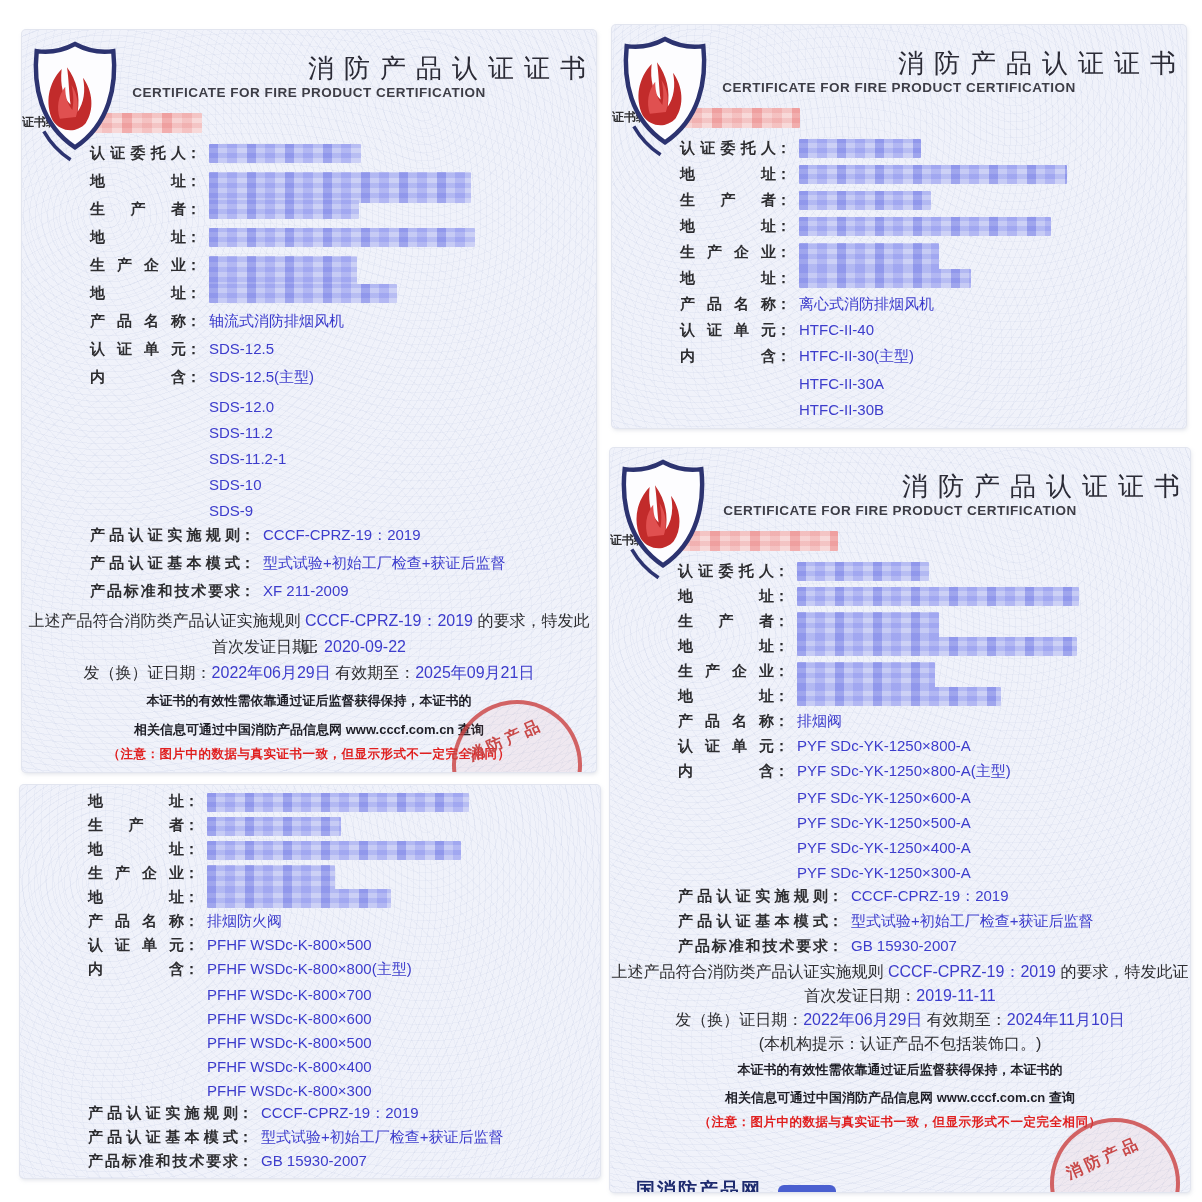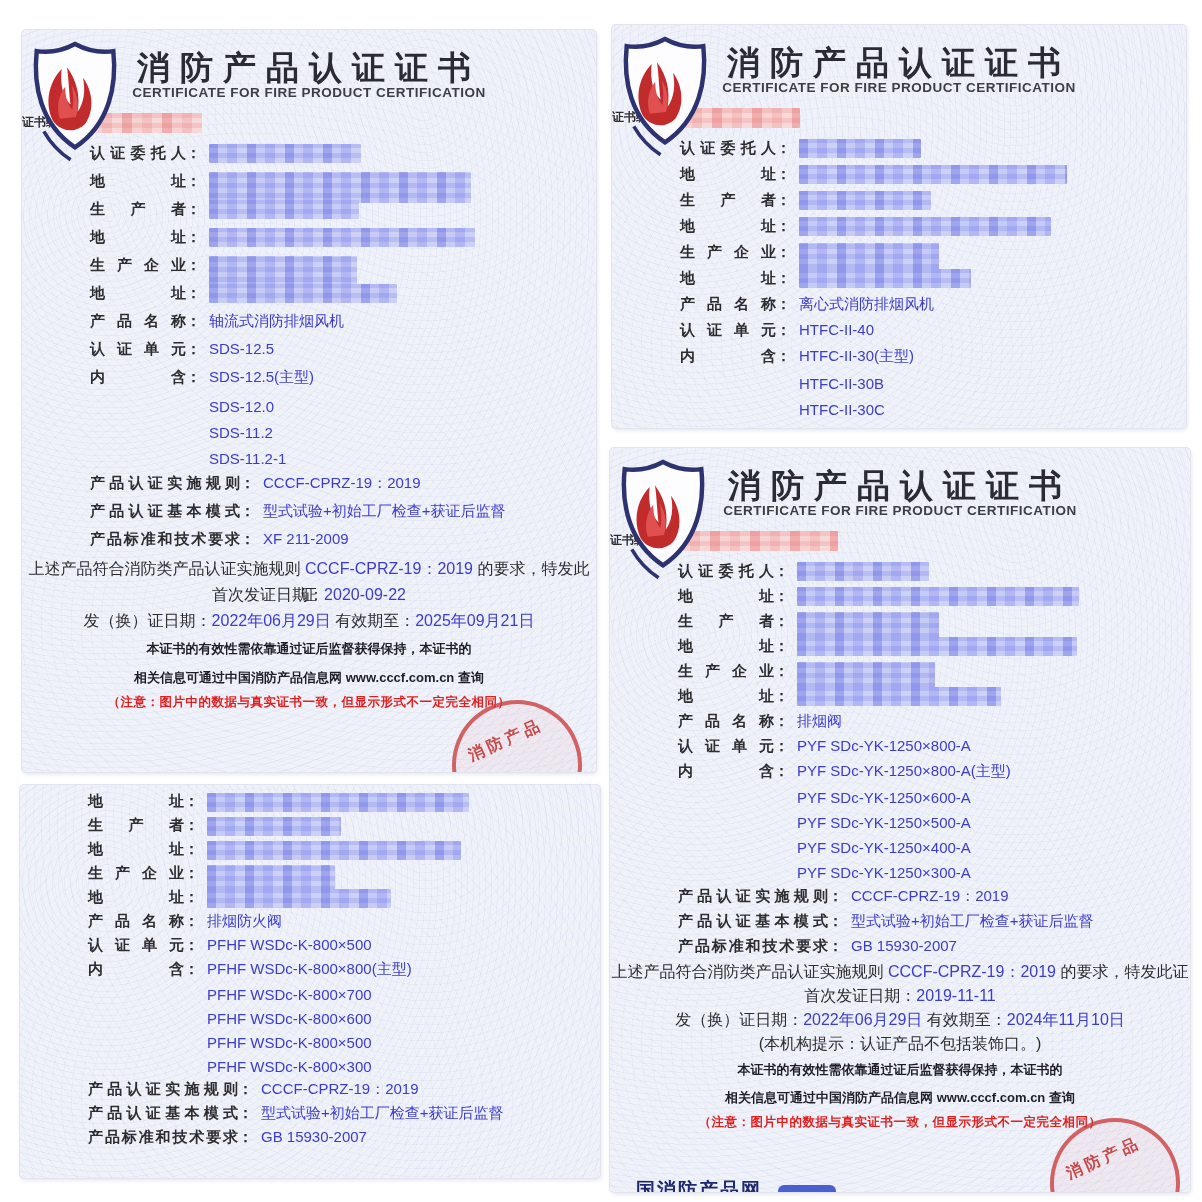--- a/index.html
+++ b/index.html
@@ -11,22 +11,22 @@
           repeating-radial-gradient(circle at 15% 25%, rgba(150,165,205,.10) 0 1px, rgba(0,0,0,0) 1px 6px),
           repeating-radial-gradient(circle at 70% 10%, rgba(150,165,205,.08) 0 1px, rgba(0,0,0,0) 1px 8px),
           repeating-radial-gradient(circle at 40% 80%, rgba(150,165,205,.07) 0 1px, rgba(0,0,0,0) 1px 10px);
         box-shadow:0 0 0 1px #e2e5ef, 1px 2px 4px rgba(160,168,190,.35);}
   #c1{left:22px;top:30px;width:574px;height:742px;}
   #c2{left:612px;top:25px;width:574px;height:403px;}
   #c3{left:20px;top:785px;width:580px;height:393px;}
   #c4{left:610px;top:448px;width:580px;height:744px;}
 
   .logo{position:absolute;left:4px;top:8px;width:98px;height:126px;}
-  .title{margin-top:22px;text-align:center;font-size:33px;letter-spacing:10px;
-         color:#2b2b36;font-weight:bold;height:32px;line-height:32px;}
+  .title{margin-top:22px;text-align:right;font-size:26px;letter-spacing:10px;
+         color:#2b2b36;font-weight:normal;height:32px;line-height:32px;}
   .subtitle{text-align:center;font-size:13.5px;color:#3d3d46;height:18px;line-height:18px;letter-spacing:.5px;font-weight:bold;}
   .certno{display:flex;align-items:center;height:24px;margin:8px 12px 0 0;
           font-size:12px;color:#2d2d30;font-weight:700;}
 
   .fields{padding-left:68px;margin-top:8px;font-size:15px;color:#2d2d30;}
   .frow{height:28px;display:flex;align-items:flex-start;line-height:22px;}
   #c2 .frow{height:26px;}
   #c3 .frow{height:24px;line-height:20px;}
   #c4 .frow{height:25px;line-height:21px;}
   .lab{display:inline-block;width:96px;text-align:justify;text-align-last:justify;
@@ -126,20 +126,22 @@
           <span class="v">SDS-12.5</span>
         </div>
       <div class="frow">
           <span class="lab">内含</span>
           <span class="cl">：</span>
           <span class="v">SDS-12.5(主型)</span>
         </div>
       <div class="item"><span class="v">SDS-12.0</span></div>
       <div class="item"><span class="v">SDS-11.2</span></div>
       <div class="item"><span class="v">SDS-11.2-1</span></div>
+      <div class="item"><span class="v">SDS-10</span></div>
+      <div class="item"><span class="v">SDS-9</span></div>
       <div class="frow">
           <span class="lab w">产品认证实施规则</span>
           <span class="cl">：</span>
           <span class="v">CCCF-CPRZ-19：2019</span>
         </div>
       <div class="frow">
           <span class="lab w">产品认证基本模式</span>
           <span class="cl">：</span>
           <span class="v">型式试验+初始工厂检查+获证后监督</span>
         </div>
@@ -212,20 +214,21 @@
       <div class="frow">
           <span class="lab">认证单元</span>
           <span class="cl">：</span>
           <span class="v">HTFC-II-40</span>
         </div>
       <div class="frow">
           <span class="lab">内含</span>
           <span class="cl">：</span>
           <span class="v">HTFC-II-30(主型)</span>
         </div>
+      <div class="item"><span class="v">HTFC-II-30A</span></div>
       <div class="item"><span class="v">HTFC-II-30B</span></div>
       <div class="item"><span class="v">HTFC-II-30C</span></div>
     </div>
   </section>
 
   <section class="cert" id="c3">
     <div class="fields" style="padding-top:6px;margin-top:0">
       <div class="frow">
           <span class="lab">地址</span>
           <span class="cl">：</span>
@@ -262,20 +265,21 @@
           <span class="v">PFHF WSDc-K-800×500</span>
         </div>
       <div class="frow">
           <span class="lab">内含</span>
           <span class="cl">：</span>
           <span class="v">PFHF WSDc-K-800×800(主型)</span>
         </div>
       <div class="item"><span class="v">PFHF WSDc-K-800×700</span></div>
       <div class="item"><span class="v">PFHF WSDc-K-800×600</span></div>
       <div class="item"><span class="v">PFHF WSDc-K-800×500</span></div>
+      <div class="item"><span class="v">PFHF WSDc-K-800×400</span></div>
       <div class="item"><span class="v">PFHF WSDc-K-800×300</span></div>
       <div class="frow">
           <span class="lab w">产品认证实施规则</span>
           <span class="cl">：</span>
           <span class="v">CCCF-CPRZ-19：2019</span>
         </div>
       <div class="frow">
           <span class="lab w">产品认证基本模式</span>
           <span class="cl">：</span>
           <span class="v">型式试验+初始工厂检查+获证后监督</span>

